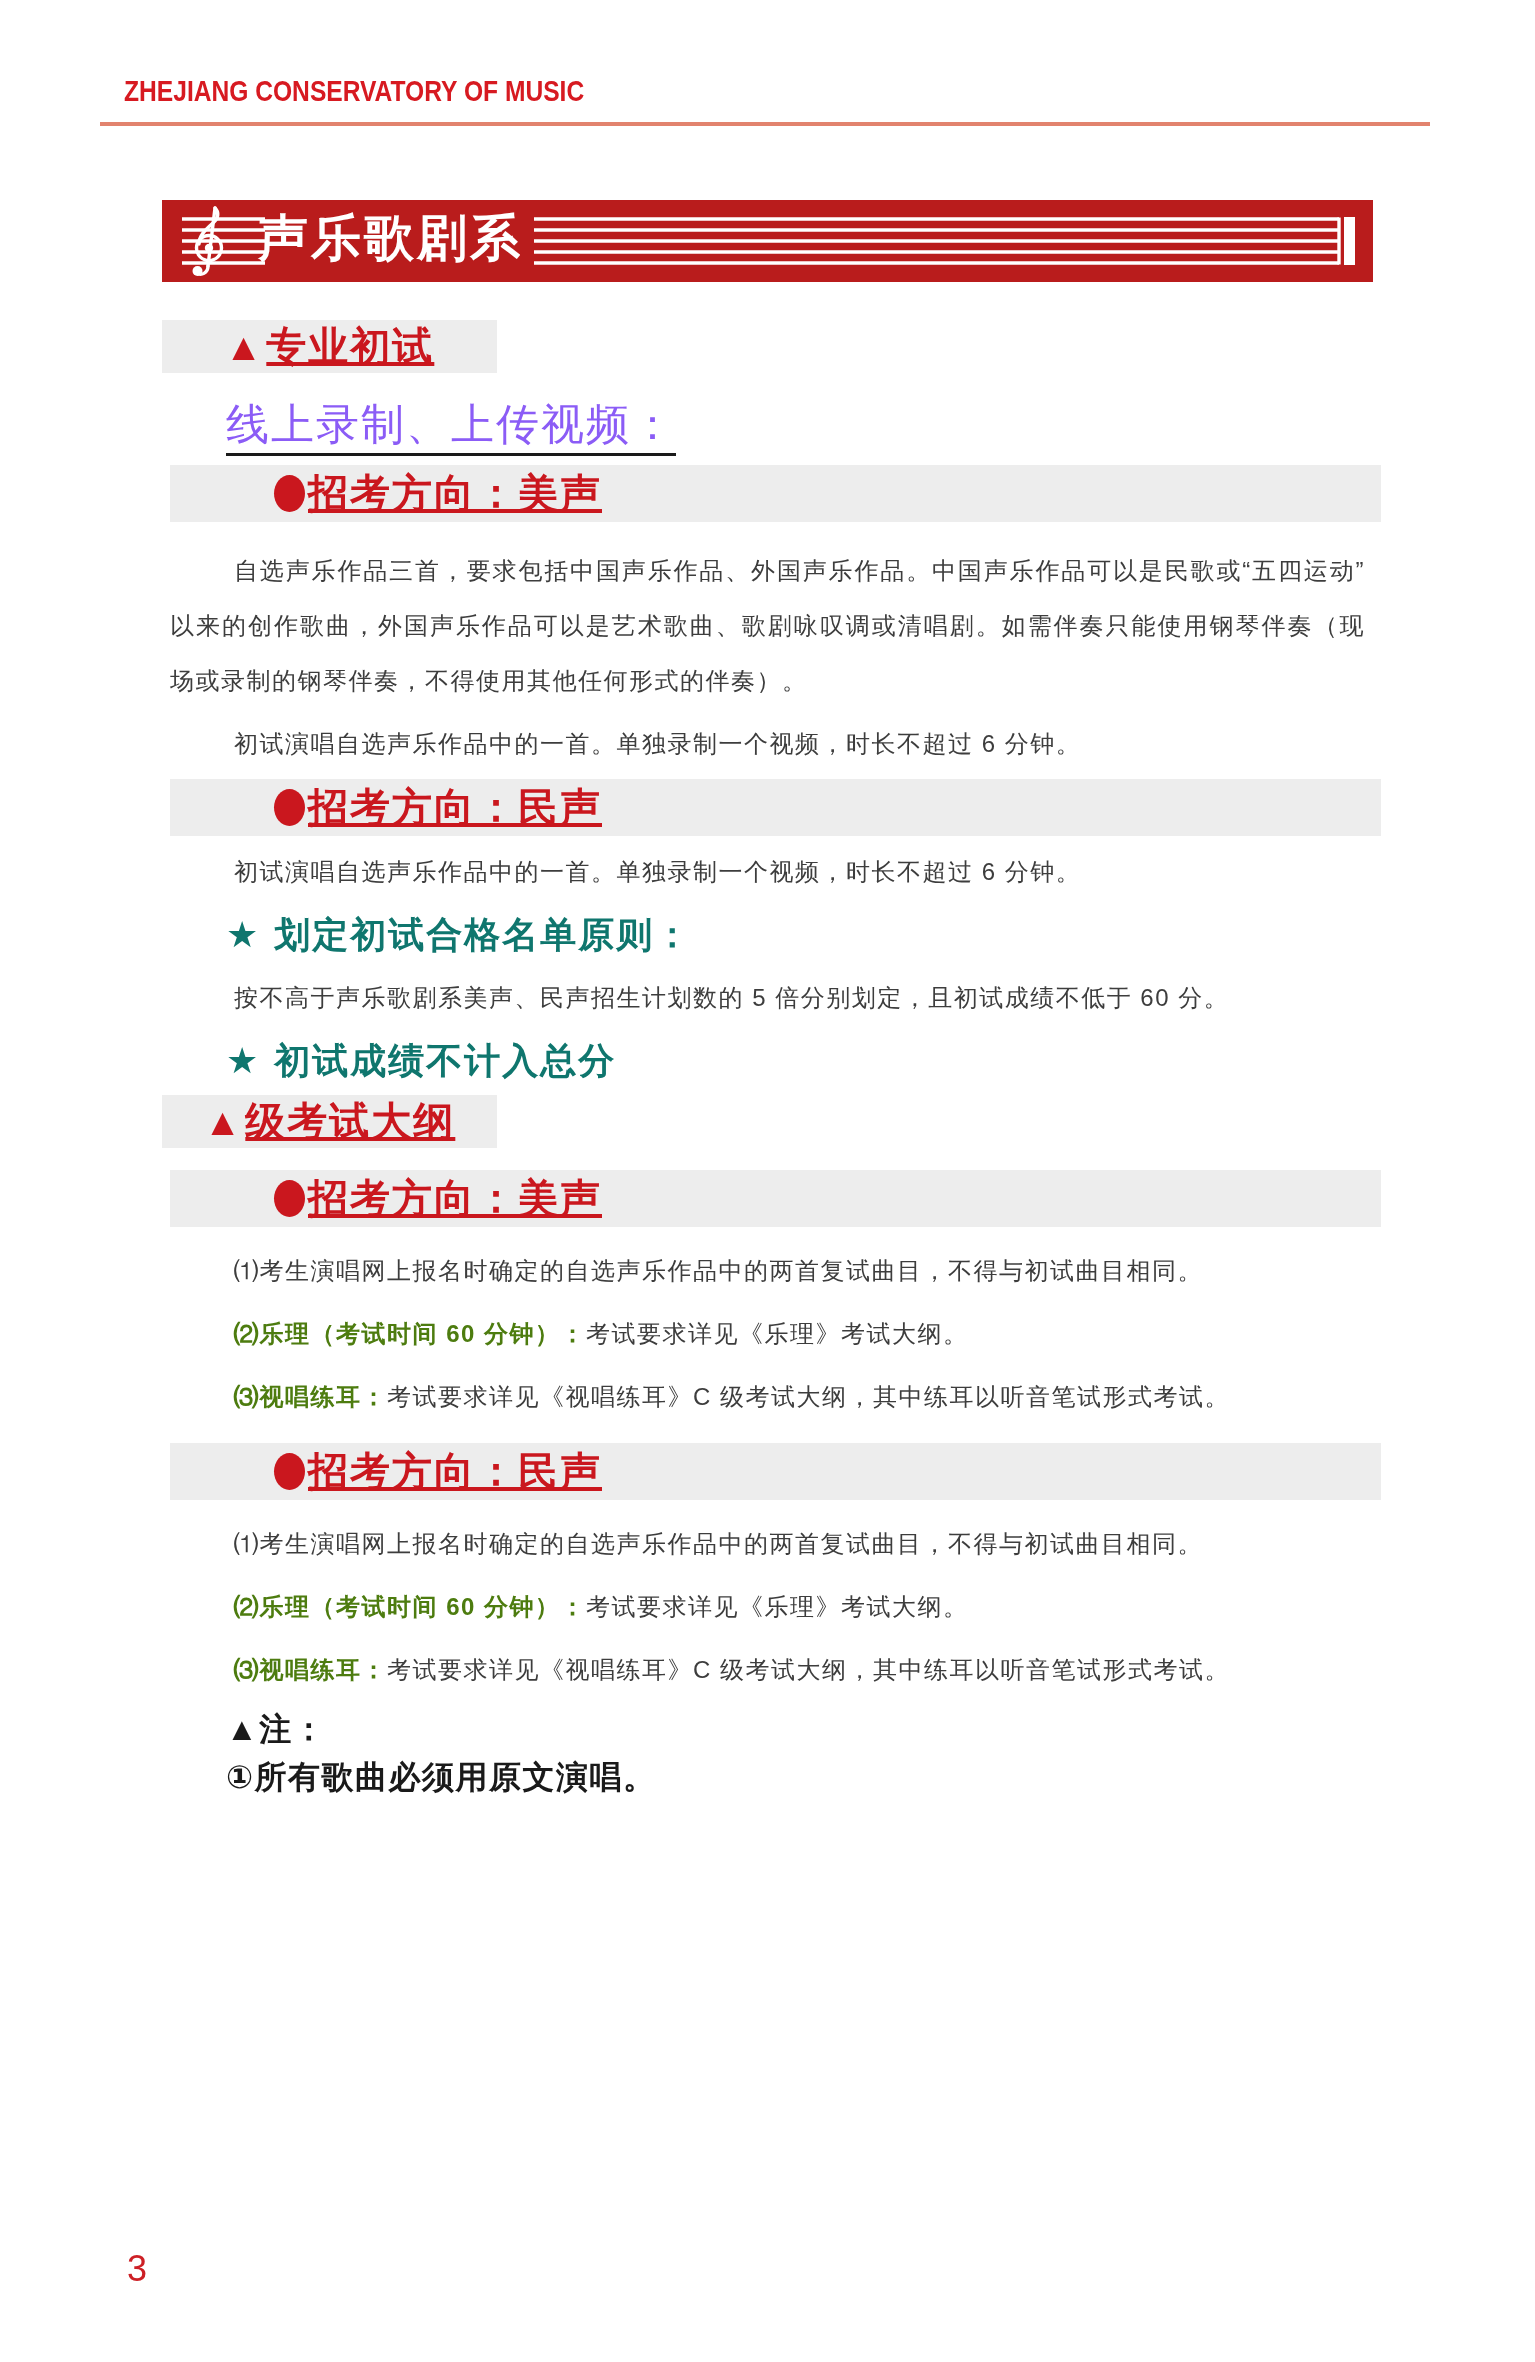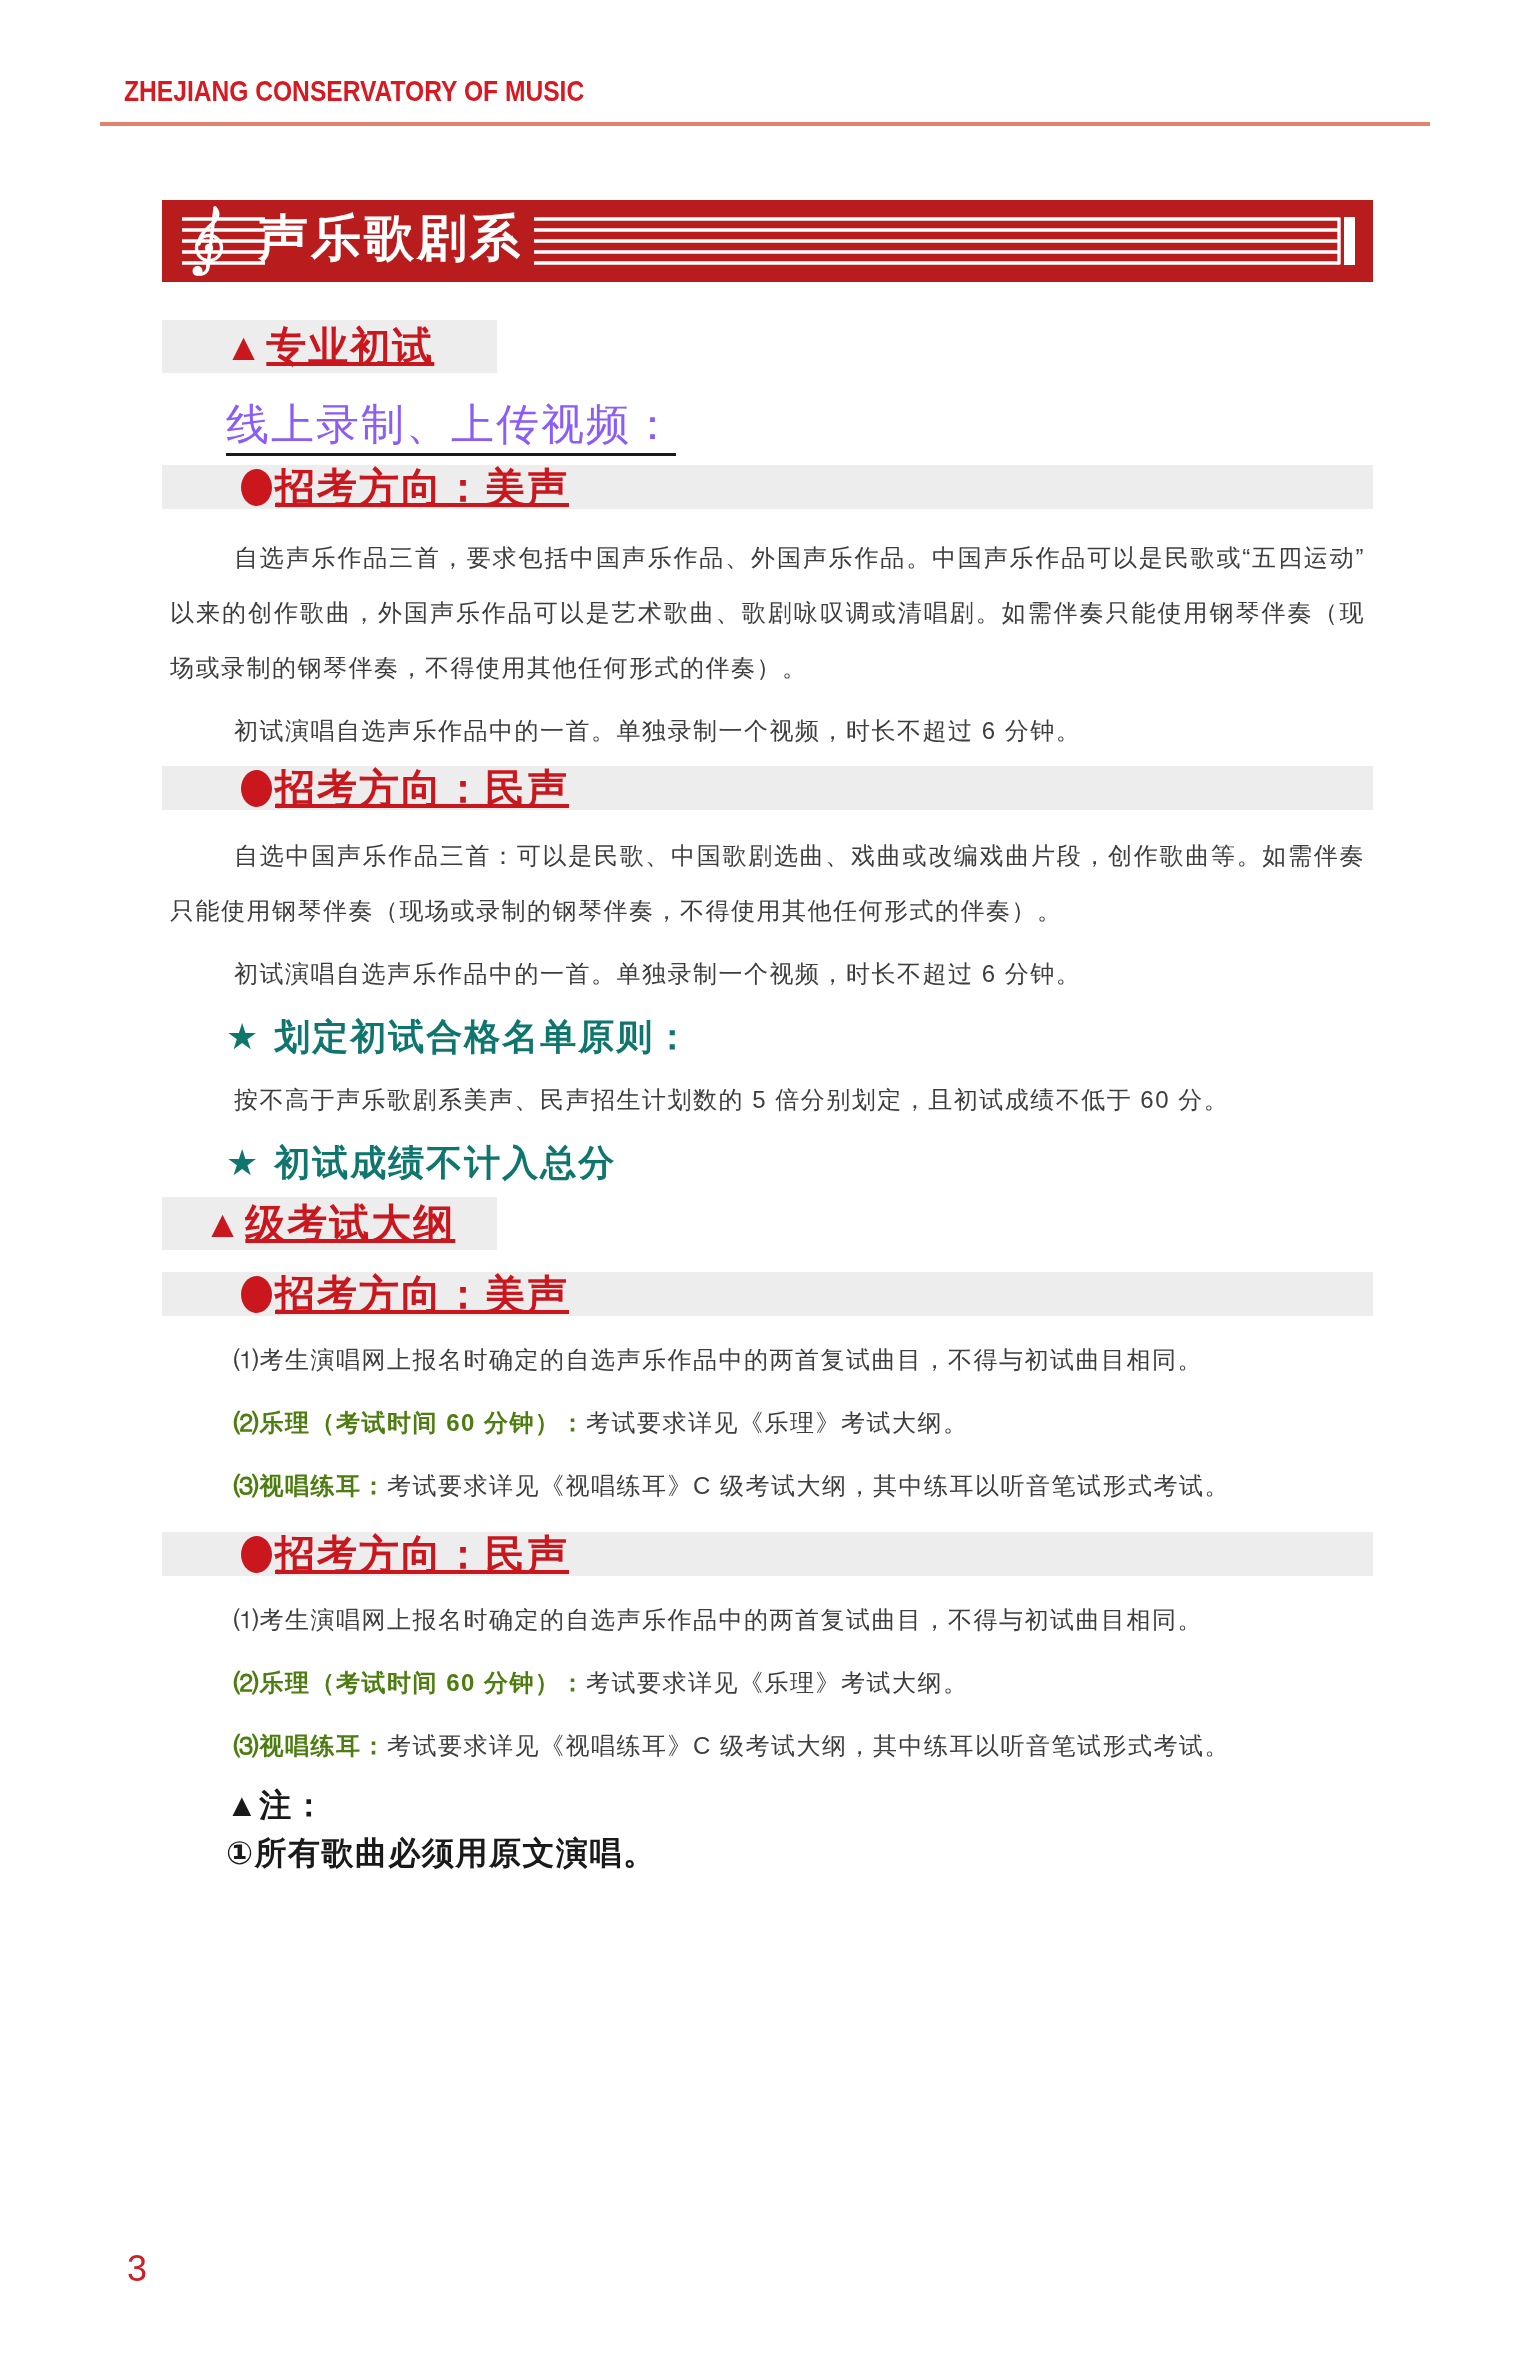--- a/index.html
+++ b/index.html
@@ -30,21 +30,21 @@
     position:absolute;left:96px;top:50%;transform:translateY(-53%);
     color:#ffffff;font-size:50px;font-weight:700;letter-spacing:3px;
     white-space:nowrap;
   }
   
   .sec-banner{
     background:#ededed;display:flex;align-items:center;
     color:#ca171e;font-weight:700;font-size:40px;letter-spacing:2px;
   }
   .sec-banner.small{width:335px;height:53px;justify-content:center;}
-  .sec-banner.full{width:1211px;height:44px;padding-left:79px;box-sizing:border-box;}
+  .sec-banner.full{width:1211px;height:57px;padding-left:104px;box-sizing:border-box;margin-left:8px;}
   .tri{color:#ca171e;font-size:38px;line-height:1;margin-right:2px;}
   .bullet{
     display:inline-block;width:31px;height:37px;border-radius:50%;
     background:#ca171e;margin-right:3px;flex:0 0 auto;
   }
   .sec-label{white-space:nowrap;text-decoration:underline;}
   
   .body-para{
     margin:8px;font-size:24px;line-height:55px;color:#3d3d3d;
     letter-spacing:1.5px;text-align:justify;text-indent:64px;
@@ -128,21 +128,20 @@
     <span class="bullet"></span>
     <span class="sec-label">招考方向：美声</span>
   </div>
   <p class="body-para mt21">自选声乐作品三首，要求包括中国声乐作品、外国声乐作品。中国声乐作品可以是民歌或“五四运动”以来的创作歌曲，外国声乐作品可以是艺术歌曲、歌剧咏叹调或清唱剧。如需伴奏只能使用钢琴伴奏（现场或录制的钢琴伴奏，不得使用其他任何形式的伴奏）。</p>
   <p class="body-para">初试演唱自选声乐作品中的一首。单独录制一个视频，时长不超过 6 分钟。</p>
 
   <div class="sec-banner full mt7">
     <span class="bullet"></span>
     <span class="sec-label">招考方向：民声</span>
   </div>
-  <p class="body-para mt18">自选中国声乐作品三首：可以是民歌、中国歌剧选曲、戏曲或改编戏曲片段，创作歌曲等。如需伴奏只能使用钢琴伴奏（现场或录制的钢琴伴奏，不得使用其他任何形式的伴奏）。</p>
   <p class="body-para">初试演唱自选声乐作品中的一首。单独录制一个视频，时长不超过 6 分钟。</p>
 
   <p class="star-line">
     <span class="star">★</span><span>划定初试合格名单原则：</span>
   </p>
   <p class="body-para">按不高于声乐歌剧系美声、民声招生计划数的 5 倍分别划定，且初试成绩不低于 60 分。</p>
   <p class="star-line">
     <span class="star">★</span><span>初试成绩不计入总分</span>
   </p>
 

